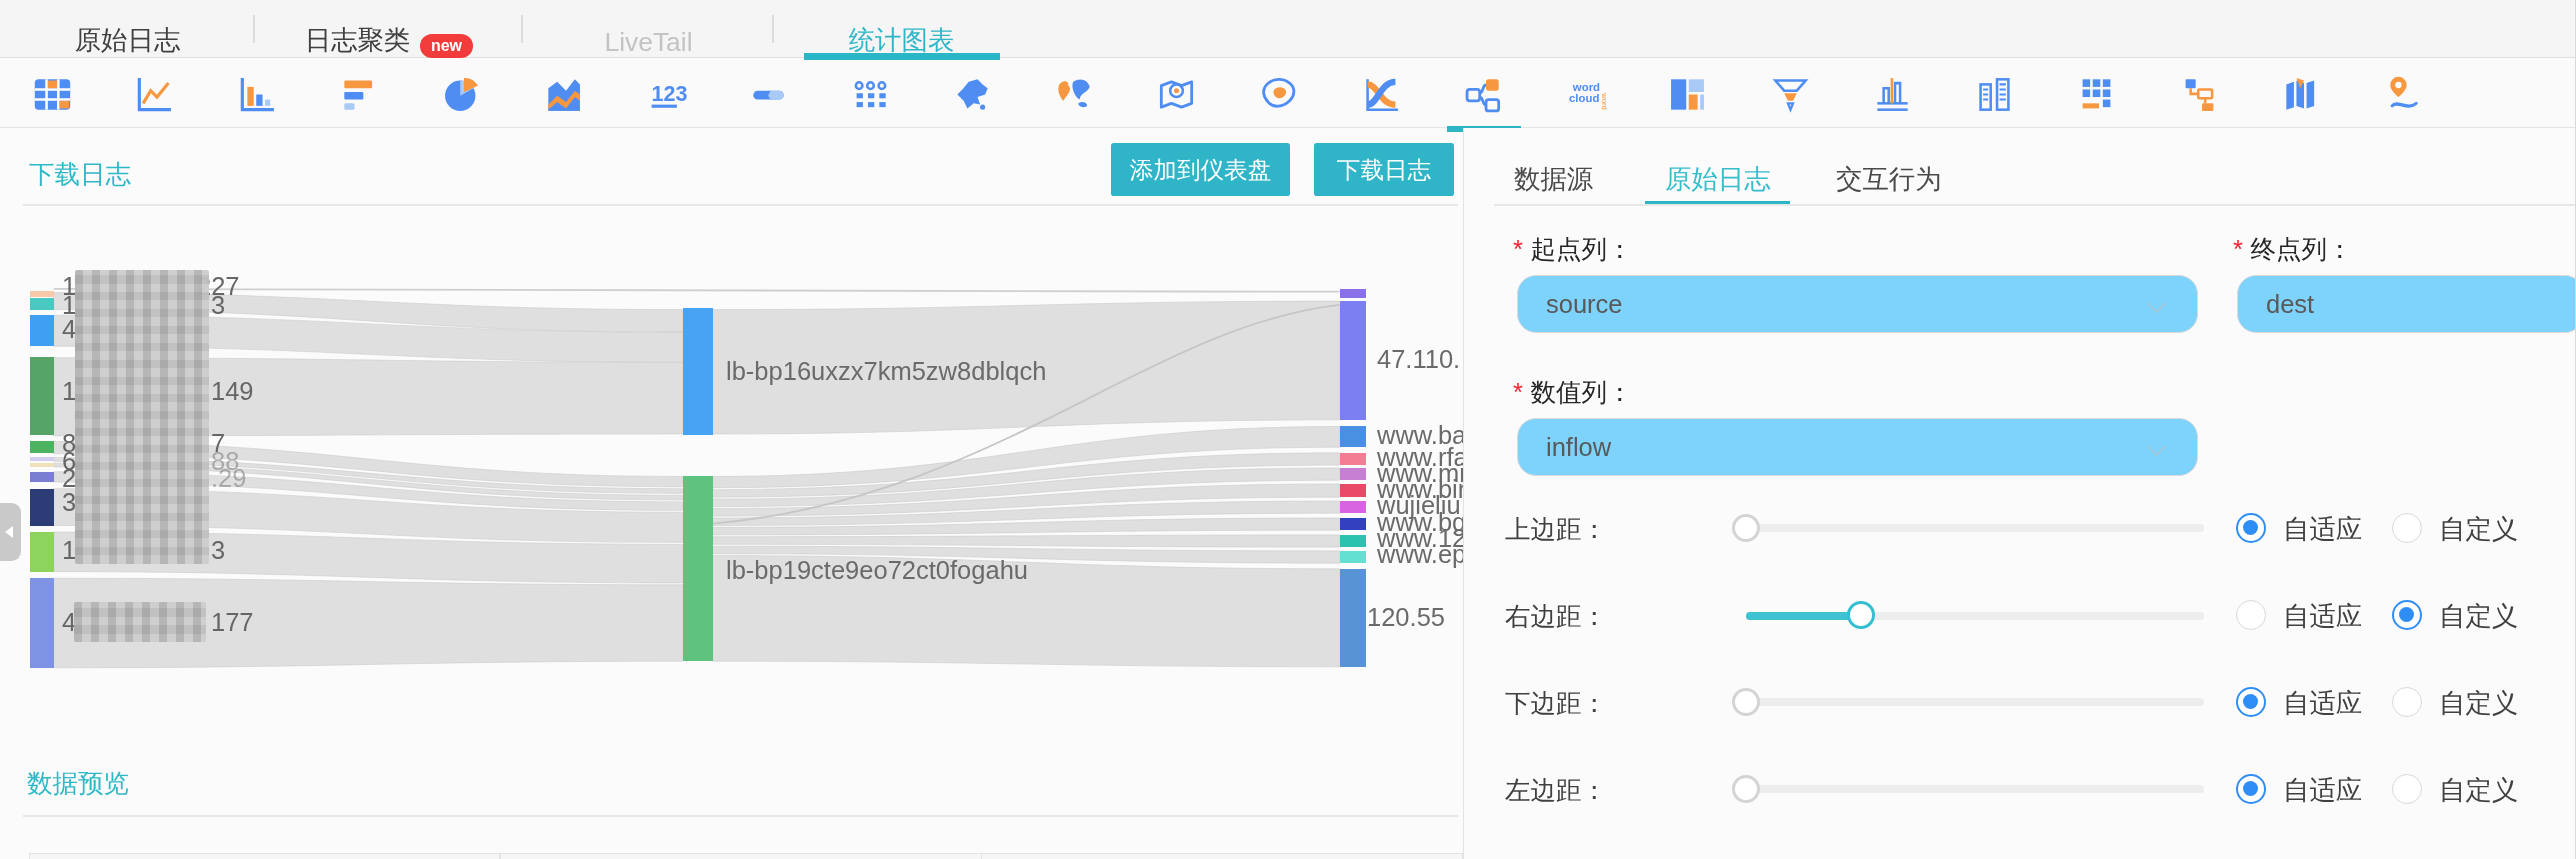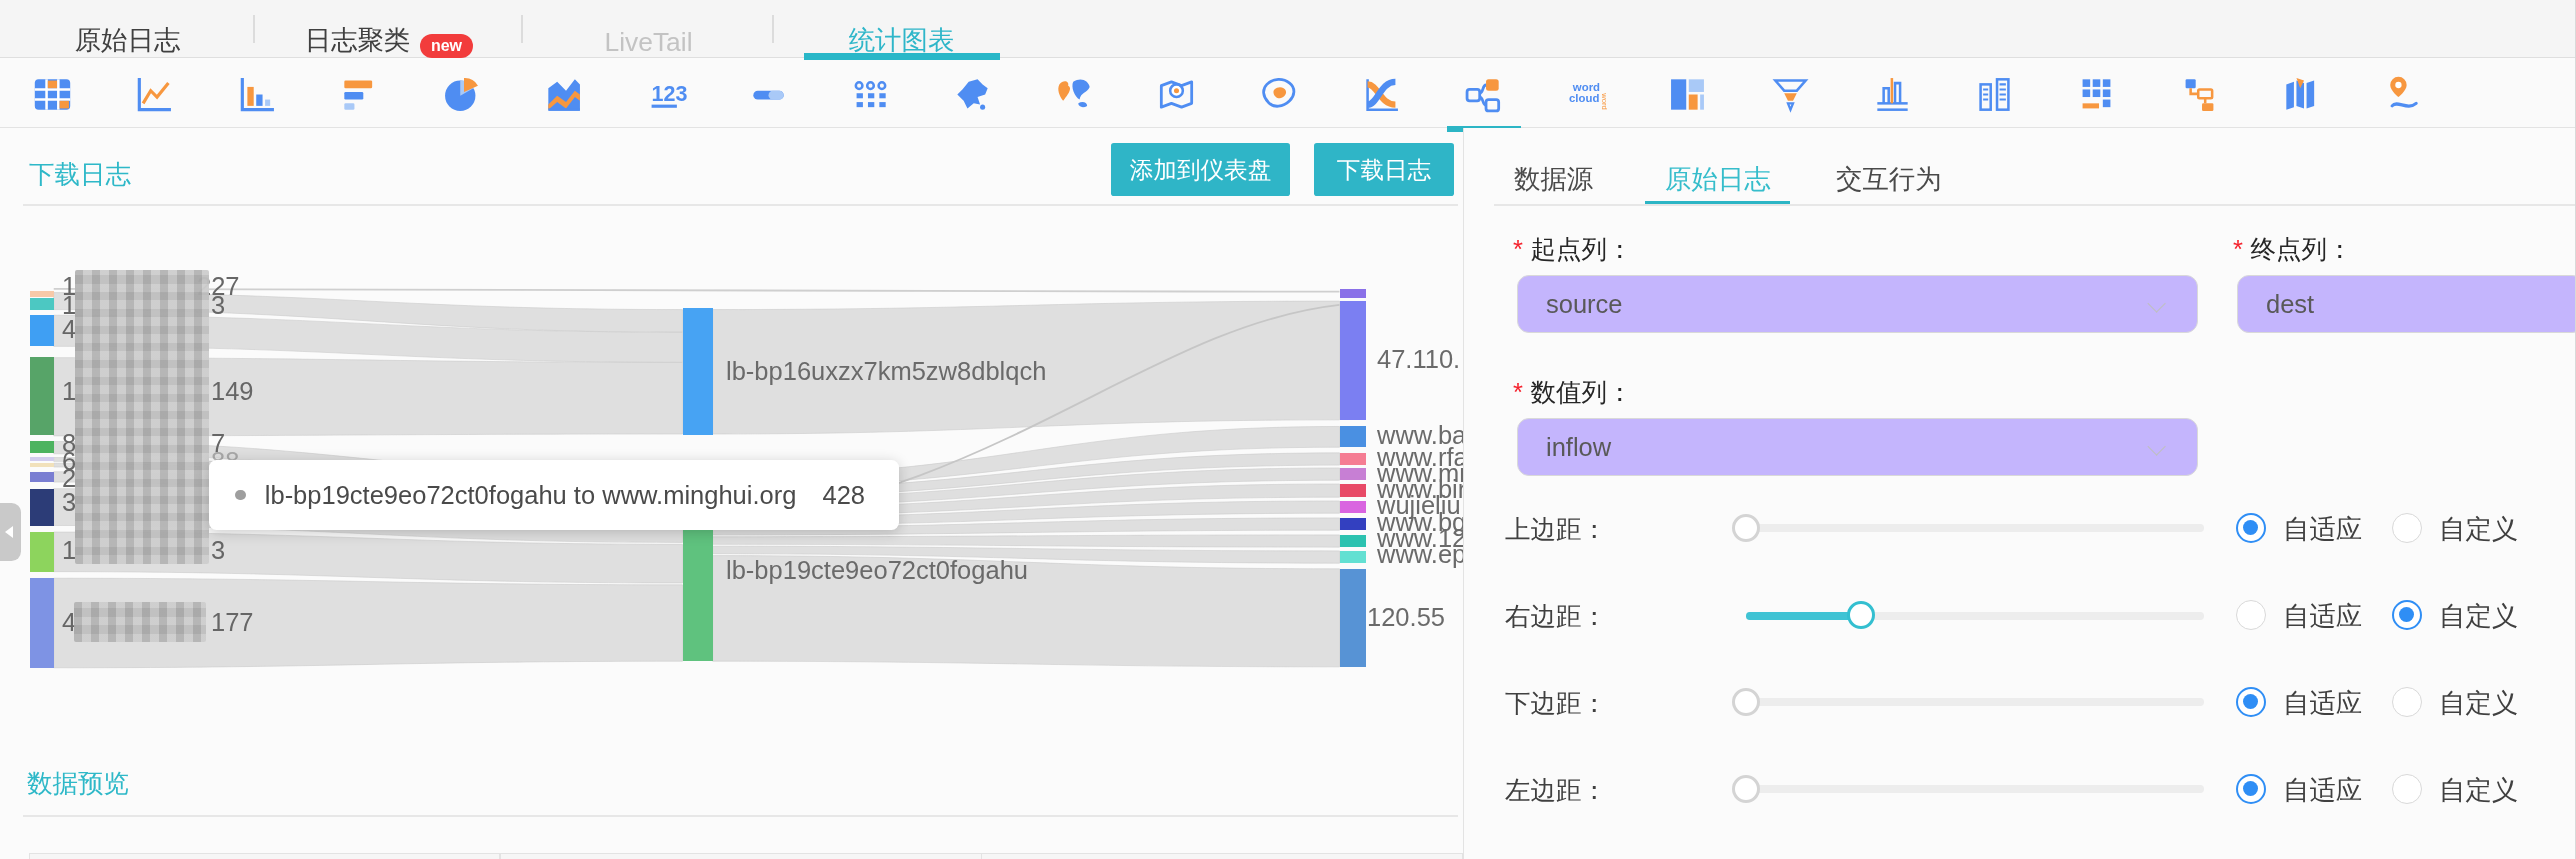--- a/index.html
+++ b/index.html
@@ -59,21 +59,21 @@
   .sliver { position:absolute; top:853px; height:7.5px; background:#f6f6f6; border:0.9px solid #e3e3e3; }
 
   
   #config { position:absolute; left:1463px; top:128px; width:1113px; height:732px; background:#fbfbfb;
             border-left:1.9px solid #e3e3e3; }
   .ctab { position:absolute; top:34px; font-size:26.4px; color:#4a4a4a; cursor:pointer; white-space:nowrap; }
   .ctab.active { color:#36bdcb; }
   #ctab-underline { position:absolute; top:73px; height:4.7px; width:145px; background:#2cb5c5; }
   .field-label { position:absolute; font-size:25.5px; color:#262626; white-space:nowrap; }
   .req { color:#f5222d; margin-right:7.5px; }
-  .select { position:absolute; height:58px; background:#c4b5fd; border:1.9px solid #d9d9d9; border-radius:12px;
+  .select { position:absolute; height:58px; background:#7dd3fc; border:1.9px solid #d9d9d9; border-radius:19px;
             display:flex; align-items:center; cursor:pointer; }
   .select .val { margin-left:28px; font-size:25.5px; color:#595959; }
   .select .chev { position:absolute; right:34px; top:21px; width:13.2px; height:13.2px;
                   border-right:1.9px solid #bfbfbf; border-bottom:1.9px solid #bfbfbf; transform:rotate(45deg); }
   .mlabel { position:absolute; font-size:25.5px; color:#404040; white-space:nowrap; }
   .track { position:absolute; width:458px; height:7.5px; background:#ededed; border-radius:3.8px; cursor:pointer; }
   .track .fill { position:absolute; left:0; top:0; height:7.5px; background:#3fc3d4; border-radius:3.8px; }
   .shandle { position:absolute; width:28px; height:28px; border-radius:50%; background:#fff;
              border:3.8px solid #d4d4d4; cursor:grab; }
   .shandle.teal { border-color:#33bfd0; }
@@ -342,25 +342,20 @@
           <div class="s-label s-mid-label" style="left: 1377px; top: 291px;">www.bg</div>
           <div class="snode" style="left: 1340px; top: 318px; width: 26.4px; height: 12.3px; background: rgb(44, 194, 176);"></div>
           <div class="s-label s-mid-label" style="left: 1377px; top: 307px;">www.12</div>
           <div class="snode" style="left: 1340px; top: 334px; width: 26.4px; height: 12.3px; background: rgb(99, 224, 210);"></div>
           <div class="s-label s-mid-label" style="left: 1377px; top: 323px;">www.ep</div>
           <div class="snode" style="left: 1340px; top: 352px; width: 26.4px; height: 98px; background: rgb(87, 147, 213);"></div>
           <div class="s-label s-mid-label" style="left: 1367px; top: 386px;">120.55</div>
         </div>
       <div class="mosaic" style="left:75px; top:53px; width:134px; height:294px;"></div>
       <div class="mosaic" style="left:74px; top:385px; width:132px; height:40px;"></div>
-      <div id="tooltip">
-        <span class="dot"></span>
-        <span class="ttext">lb-bp19cte9eo72ct0fogahu to www.minghui.org</span>
-        <span class="tval">428</span>
-      </div>
       <div id="collapse-handle">
         <div class="arrow"></div>
       </div>
     </div>
 
     <div class="pane-title" style="left:27px; top:766px;">数据预览</div>
     <div class="hdiv" style="left:22.6px; top:815px; width:1435px;"></div>
     <div class="sliver" style="left:29px;  width:471px;"></div>
     <div class="sliver" style="left:500px; width:482px;"></div>
     <div class="sliver" style="left:981px;width:482px;"></div>

